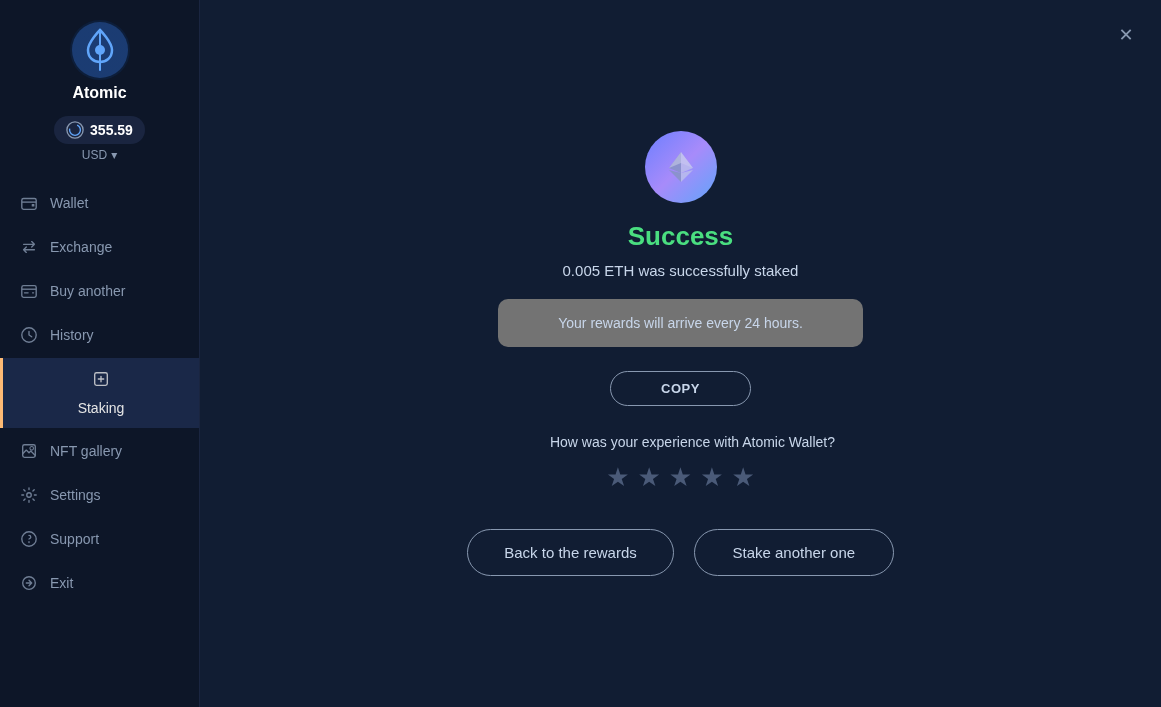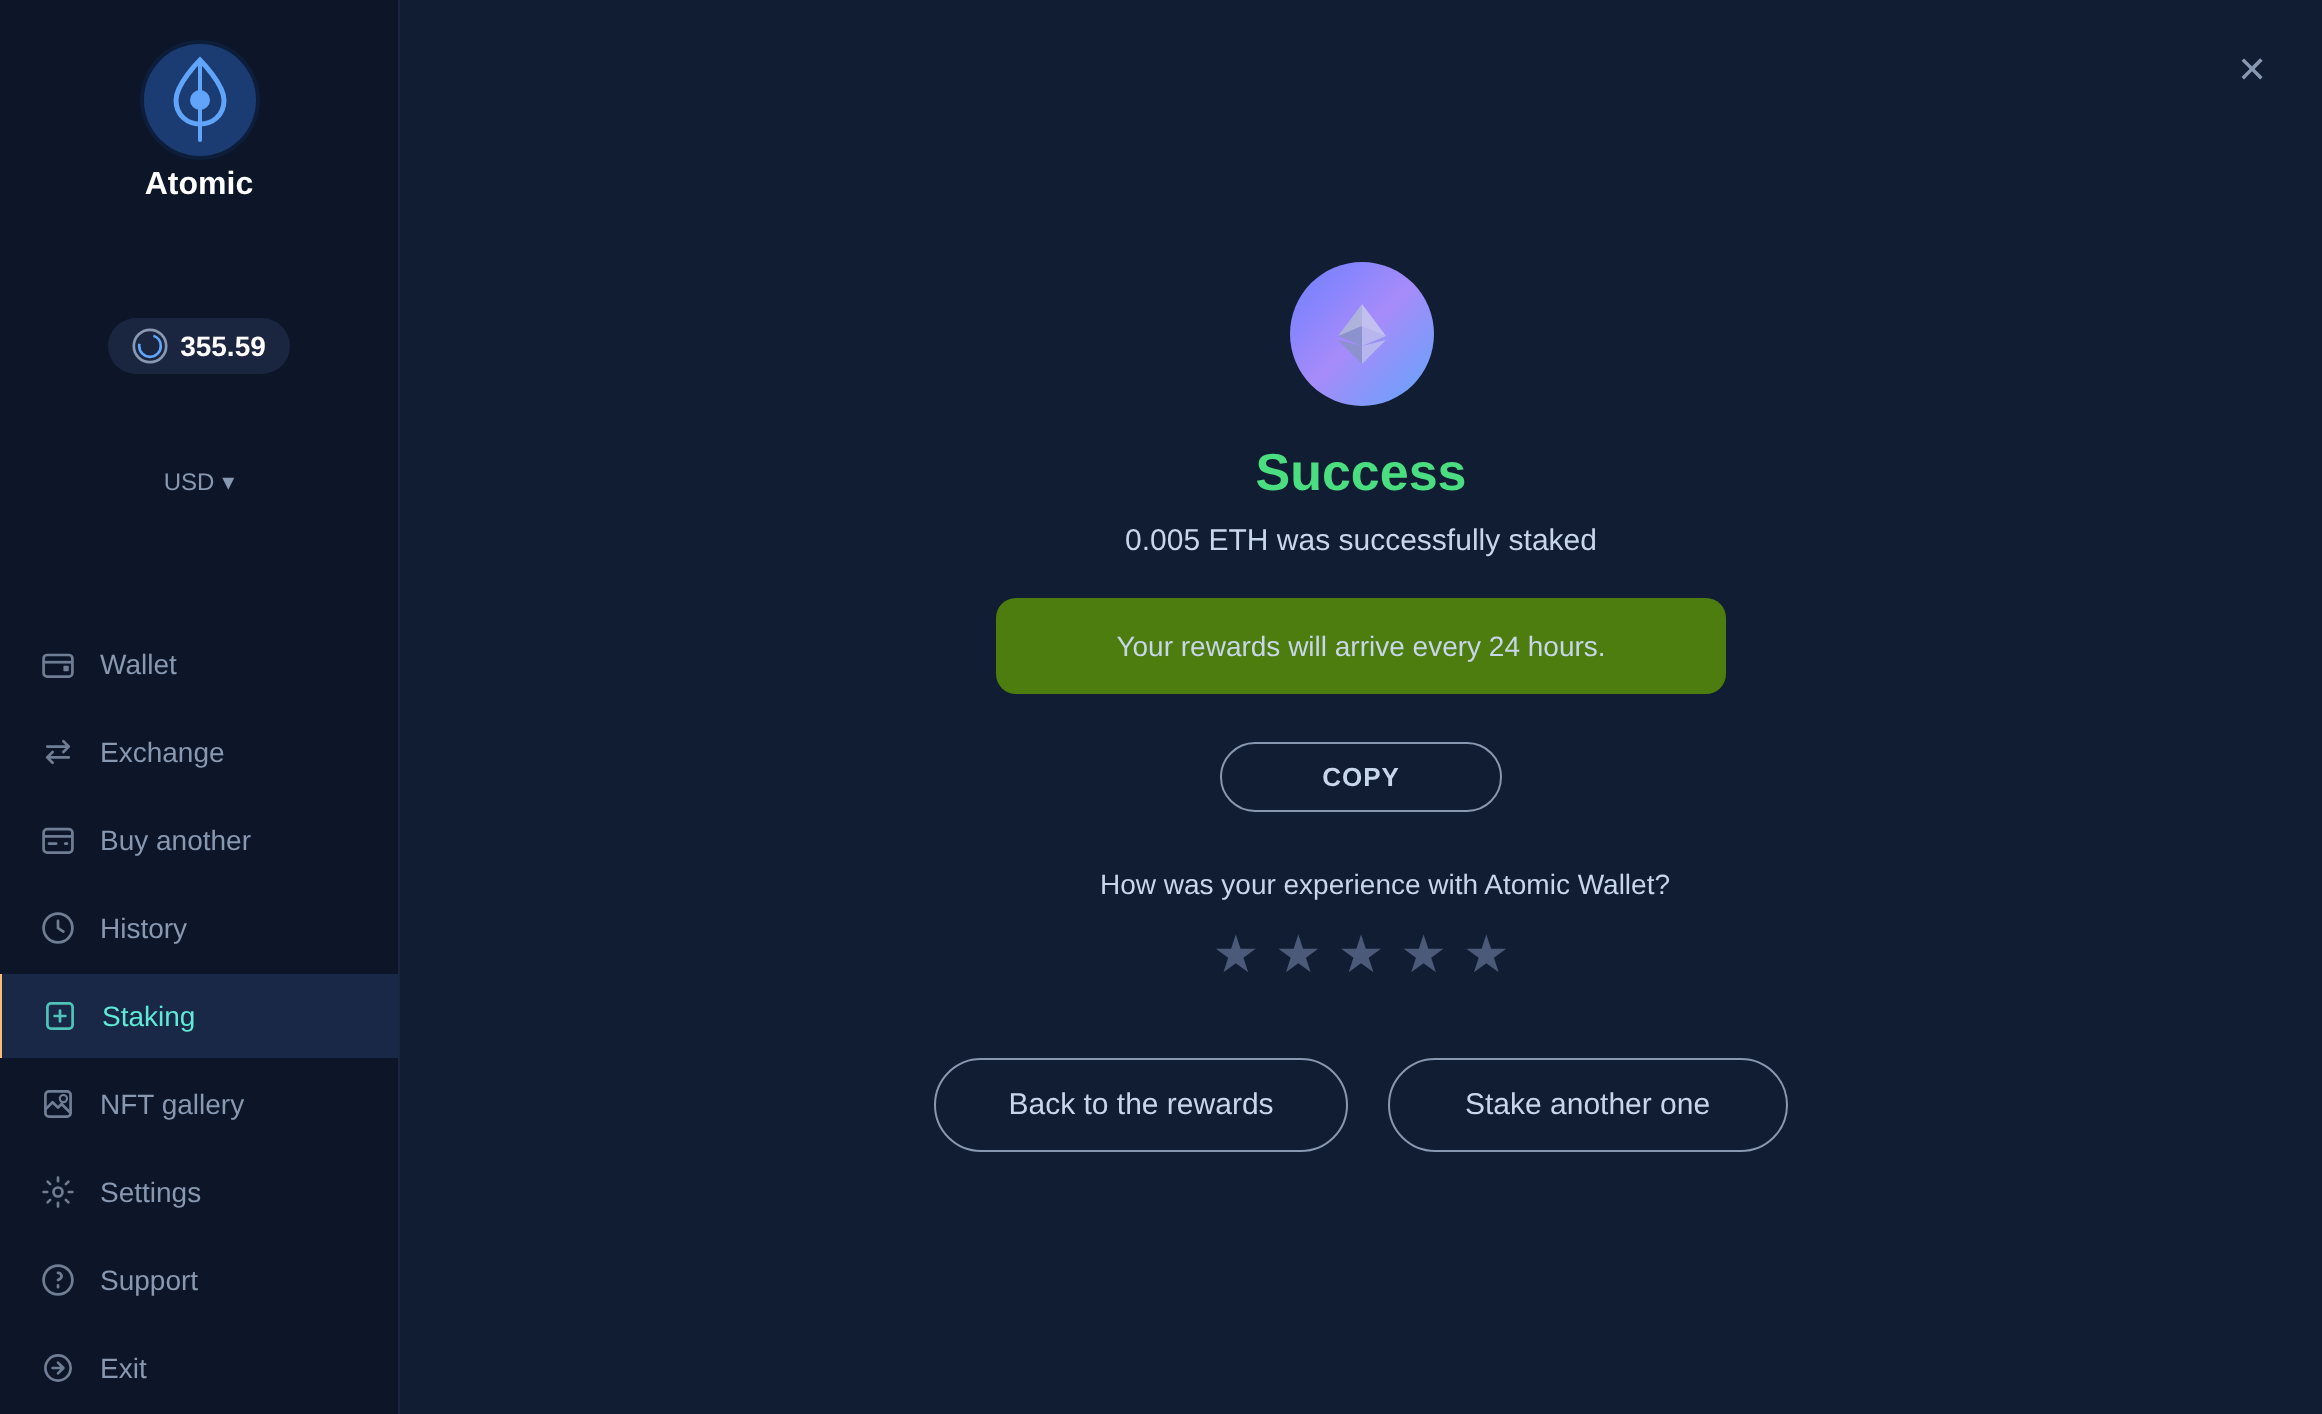--- a/index.html
+++ b/index.html
@@ -16,21 +16,20 @@
     
     .sidebar {
       width: 200px;
       min-width: 200px;
       background: #0d1628;
       border-right: 1px solid #1a2540;
       display: flex;
       flex-direction: column;
       align-items: center;
       padding: 20px 0 0 0;
-      gap: 43px;
     }
 
     .logo-area {
       display: flex;
       flex-direction: column;
       align-items: center;
       margin-bottom: 14px;
     }
 
     .logo-icon {
@@ -92,22 +91,23 @@
       cursor: pointer;
       border-radius: 0;
       color: #8898b0;
       font-size: 14px;
       transition: background 0.2s;
       width: 100%;
     }
 
     .nav-item.active {
       background: #1a2848;
-      color: #5eead4;
-      border-left: 1px solid #fdba74;
+      color: #e5e5e5;
+      border-left: 3px solid #fdba74;
+      flex-direction: column;
     }
 
     .nav-icon {
       width: 18px;
       height: 18px;
       opacity: 0.8;
     }
 
     .nav-label {
       font-size: 14px;
@@ -158,21 +158,21 @@
       margin-bottom: 10px;
     }
 
     .success-subtitle {
       color: #c8d6ea;
       font-size: 15px;
       margin-bottom: 20px;
     }
 
     .rewards-banner {
-      background: #4d7c0f;
+      background: #737373;
       border-radius: 10px;
       padding: 16px 60px;
       color: #c8d6ea;
       font-size: 14px;
       margin-bottom: 24px;
       text-align: center;
     }
 
     .tx-section {
       text-align: center;

